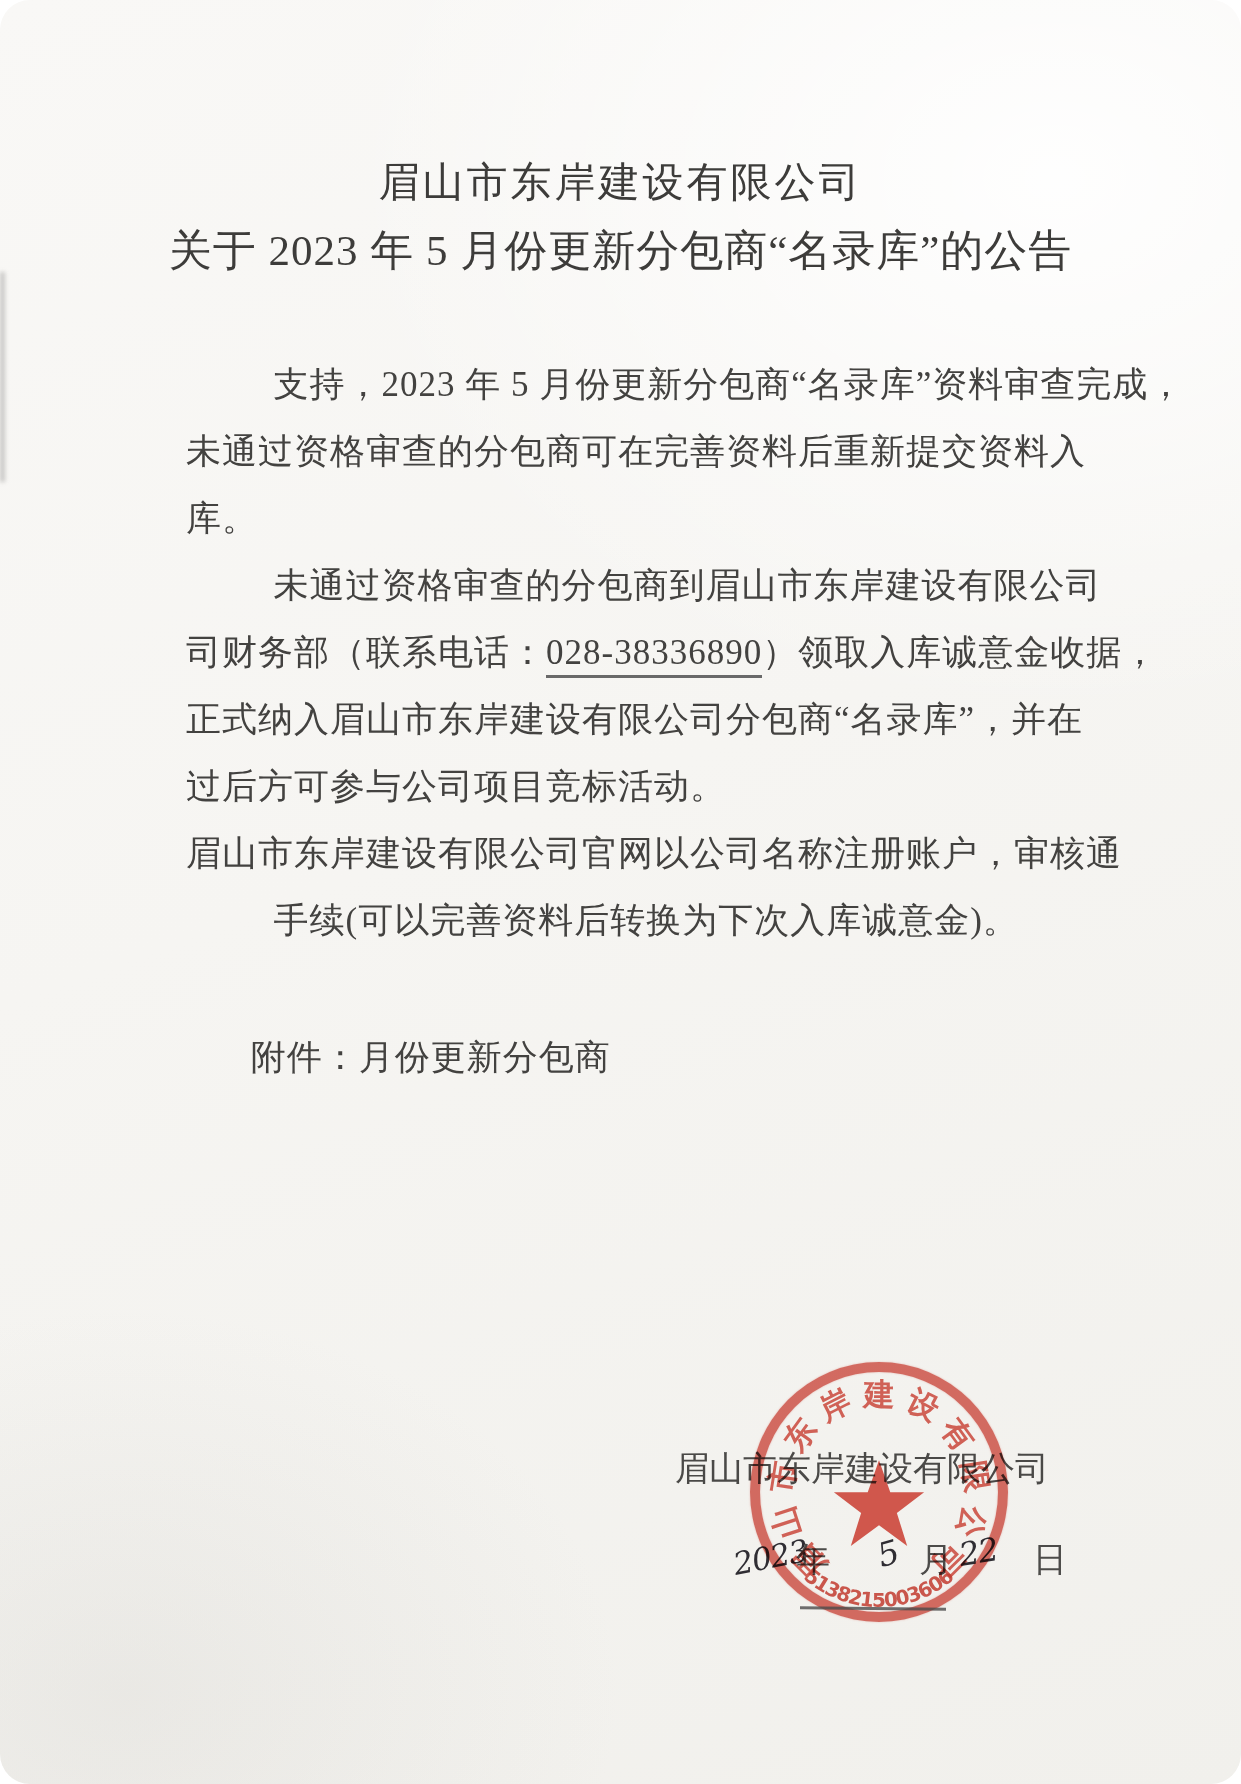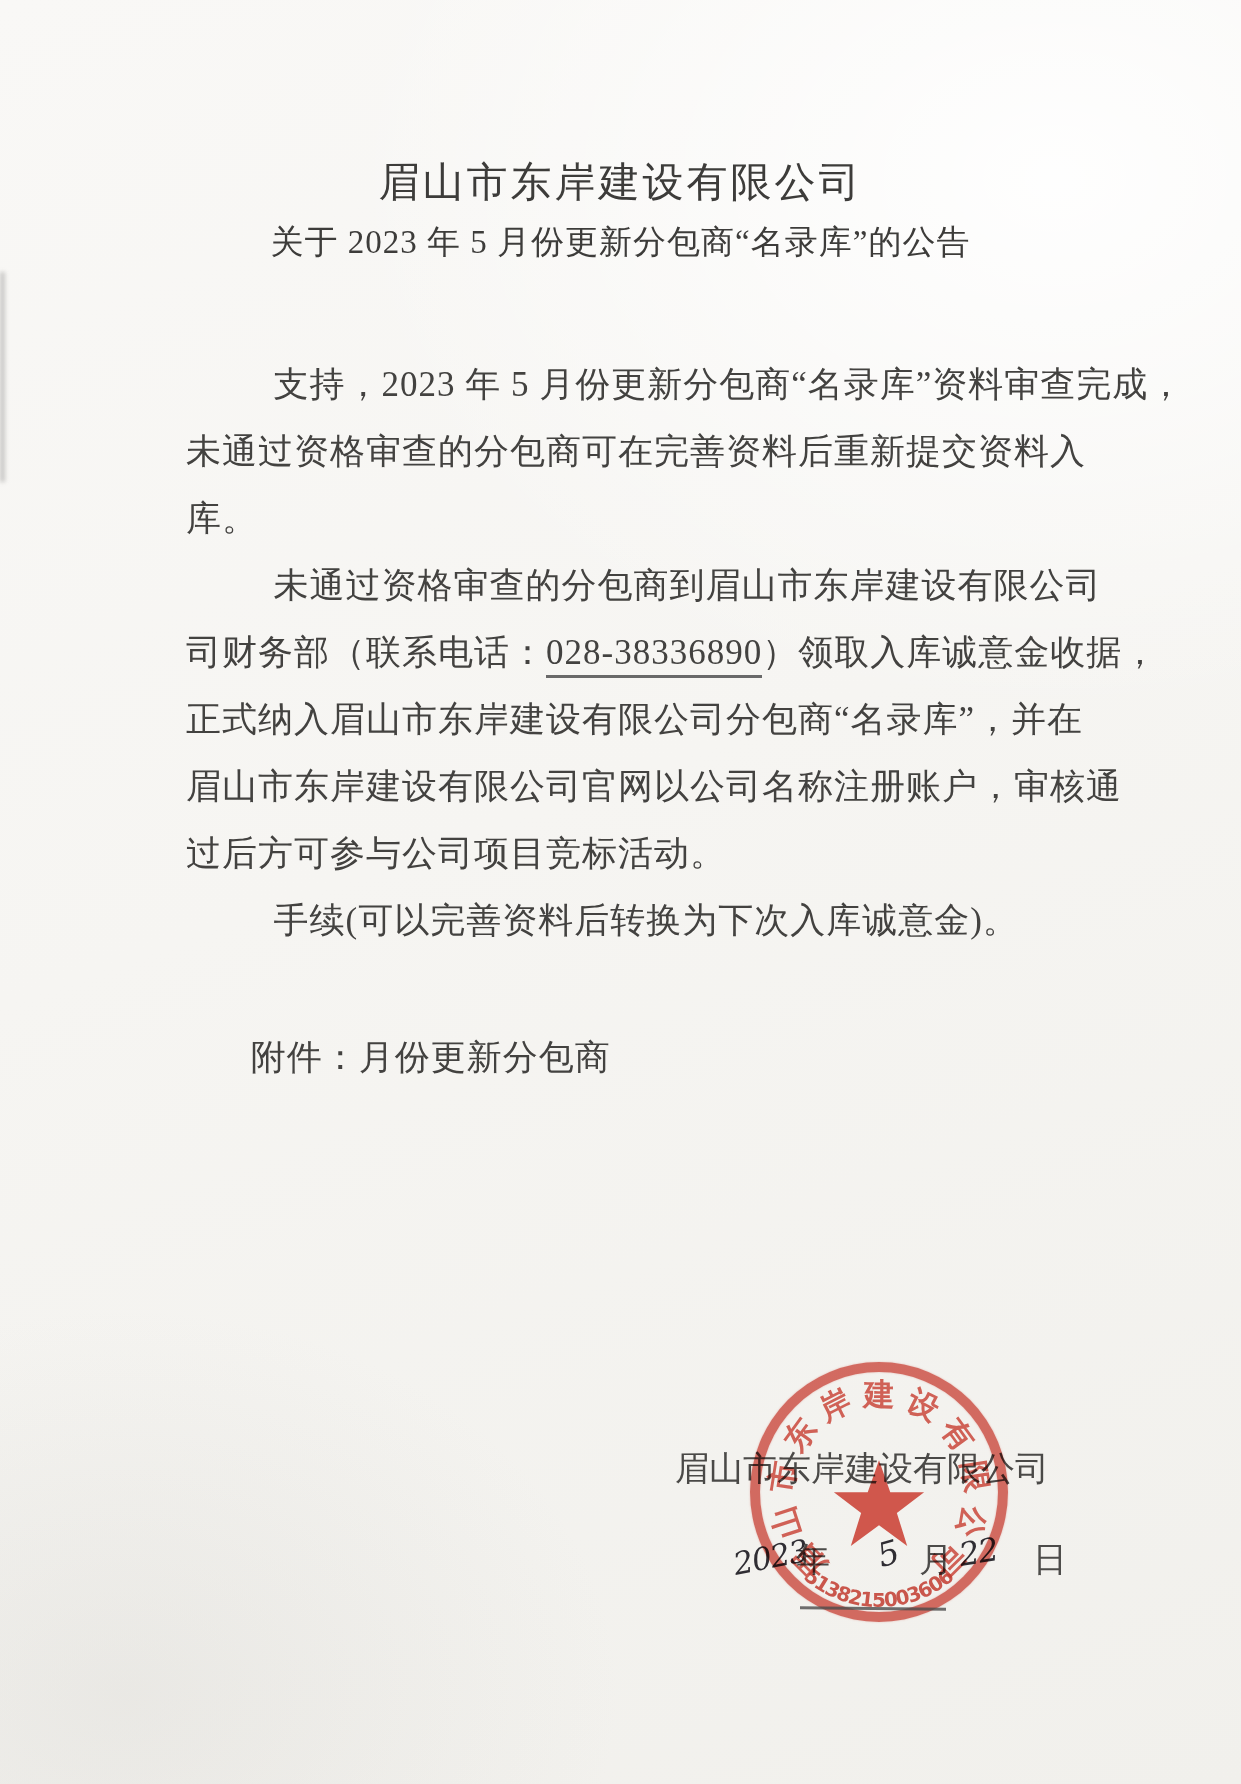--- a/index.html
+++ b/index.html
@@ -7,31 +7,32 @@
     position:relative;
     width:1241px;height:1784px;
     margin:0 auto;
     background:
       radial-gradient(1200px 900px at 85% 10%, rgba(255,255,255,.9), rgba(255,255,255,0) 60%),
       radial-gradient(900px 700px at 10% 95%, rgba(205,203,198,.25), rgba(205,203,198,0) 55%),
       linear-gradient(160deg,#f9f8f6 0%,#f6f5f2 45%,#f1f0ec 100%);
     overflow:hidden;
     font-family:"Liberation Serif","DejaVu Serif",serif;
     color:var(--ink,#403f3d);
+    border-radius:30px;
   }
   .edge-shadow{
     position:absolute;left:0;top:272px;width:5px;height:210px;
     background:rgba(80,80,80,.28);filter:blur(2px);
   }
   .title{
     position:absolute;left:0;width:1241px;text-align:center;
     white-space:nowrap;font-weight:500;color:#3d3c3a;
   }
   .title-1{top:150px;height:64px;line-height:64px;font-size:41px;letter-spacing:3px;}
-  .title-2{top:210px;height:64px;line-height:64px;font-size:33px;letter-spacing:1px;}
+  .title-2{top:219px;height:64px;line-height:64px;font-size:43px;letter-spacing:1px;}
   .body-block{
     position:absolute;left:186px;top:351px;width:880px;
     font-size:35px;letter-spacing:1px;color:#434240;
   }
   .line{height:67px;line-height:67px;white-space:nowrap;}
   .para .line:first-child{text-indent:2.5em;}
   .indent{text-indent:2.5em;}
   .phone{
     text-decoration:none;
     border-bottom:3px solid rgba(70,70,70,.8);
@@ -112,22 +113,22 @@
     <div class="para">
         <div class="line">支持，2023 年 5 月份更新分包商“名录库”资料审查完成，</div>
         <div class="line">未通过资格审查的分包商可在完善资料后重新提交资料入</div>
         <div class="line">库。</div>
       </div>
 
     <div class="line indent">未通过资格审查的分包商到眉山市东岸建设有限公司</div>
     <div class="line"><span>司财务部（联系电话：</span><span class="phone">028-38336890</span><span>）领取入库诚意金收据，</span></div>
     <div>
         <div class="line">正式纳入眉山市东岸建设有限公司分包商“名录库”，并在</div>
+        <div class="line">过后方可参与公司项目竞标活动。</div>
         <div class="line">眉山市东岸建设有限公司官网以公司名称注册账户，审核通</div>
-        <div class="line">过后方可参与公司项目竞标活动。</div>
       </div>
 
     <div class="para">
         <div class="line">手续(可以完善资料后转换为下次入库诚意金)。</div>
       </div>
 
     <div class="attachment">附件：月份更新分包商</div>
   </div>
 
   <div class="signature">眉山市东岸建设有限公司</div>

